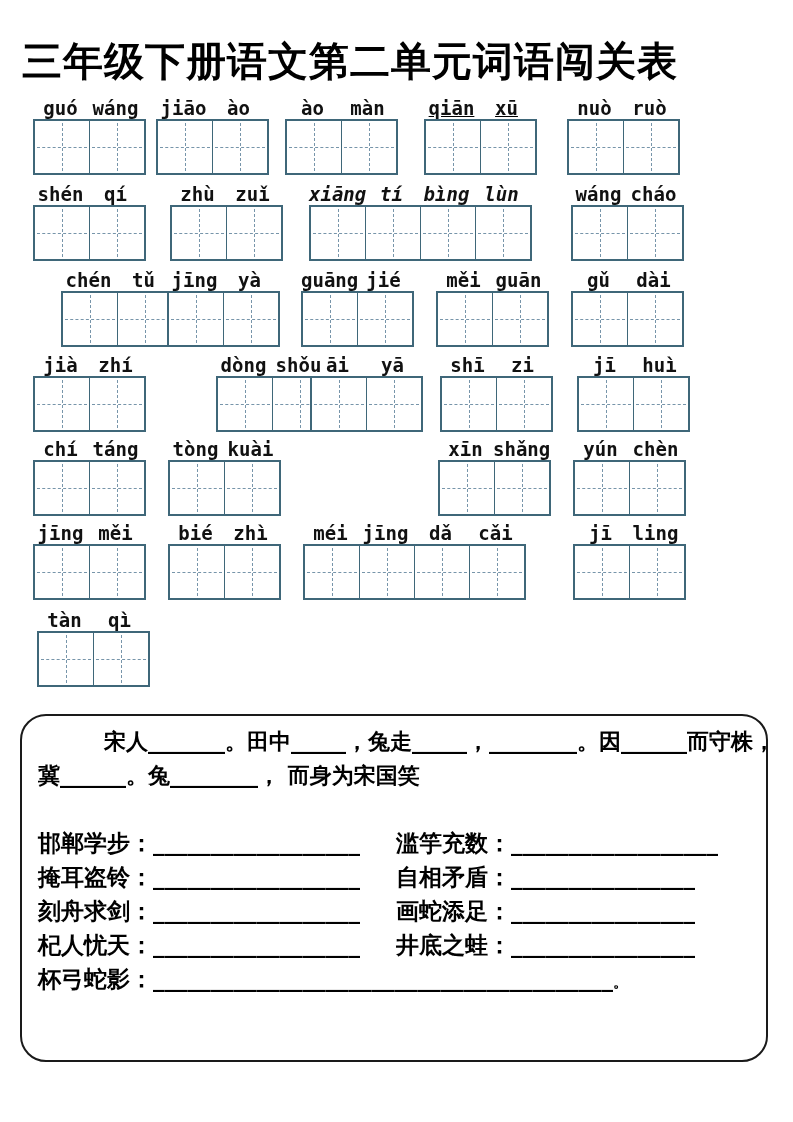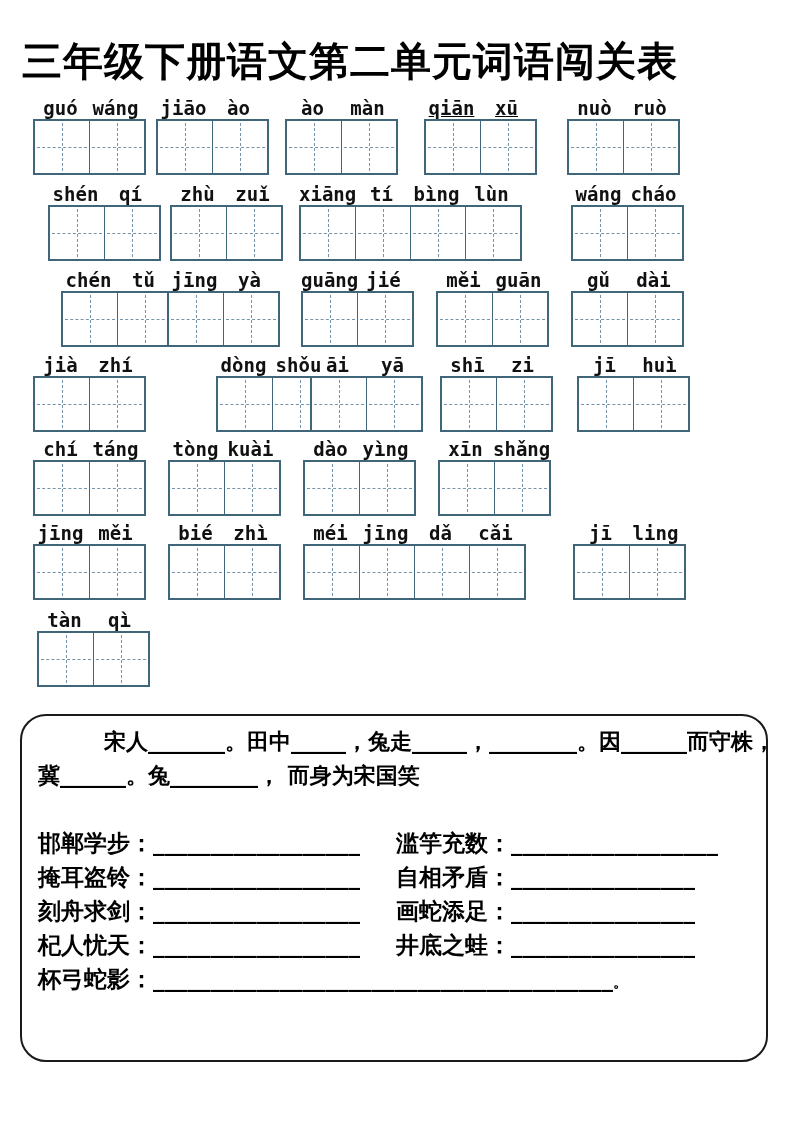--- a/index.html
+++ b/index.html
@@ -89,41 +89,41 @@
           <span>nuò</span>
           <span>ruò</span>
         </div>
         <div class="grid-box">
           <div class="cell"></div>
           <div class="cell"></div>
         </div>
       </div>
     </div>
     <div class="word-row" style="top: 181px;">
-      <div class="word-group" style="left: 33px; margin-left: 15px;">
+      <div class="word-group" style="left: 33px;">
         <div class="pinyin">
           <span>shén</span>
           <span>qí</span>
         </div>
         <div class="grid-box">
           <div class="cell"></div>
           <div class="cell"></div>
         </div>
       </div>
       <div class="word-group" style="left: 170px;">
         <div class="pinyin">
           <span>zhù</span>
           <span>zuǐ</span>
         </div>
         <div class="grid-box">
           <div class="cell"></div>
           <div class="cell"></div>
         </div>
       </div>
-      <div class="word-group" style="left: 299px;">
+      <div class="word-group" style="left: 309px; font-style: italic;">
         <div class="pinyin">
           <span>xiāng</span>
           <span>tí</span>
           <span>bìng</span>
           <span>lùn</span>
         </div>
         <div class="grid-box">
           <div class="cell"></div>
           <div class="cell"></div>
           <div class="cell"></div>
@@ -259,34 +259,34 @@
       <div class="word-group" style="left: 168px;">
         <div class="pinyin">
           <span>tòng</span>
           <span>kuài</span>
         </div>
         <div class="grid-box">
           <div class="cell"></div>
           <div class="cell"></div>
         </div>
       </div>
-      <div class="word-group" style="left: 303px;">
-        <div class="pinyin">
-          <span>dào</span>
-          <span>yìng</span>
-        </div>
-        <div class="grid-box">
-          <div class="cell"></div>
-          <div class="cell"></div>
-        </div>
-      </div>
       <div class="word-group" style="left: 438px;">
         <div class="pinyin">
           <span>xīn</span>
           <span>shǎng</span>
+        </div>
+        <div class="grid-box">
+          <div class="cell"></div>
+          <div class="cell"></div>
+        </div>
+      </div>
+      <div class="word-group" style="left: 573px;">
+        <div class="pinyin">
+          <span>yún</span>
+          <span>chèn</span>
         </div>
         <div class="grid-box">
           <div class="cell"></div>
           <div class="cell"></div>
         </div>
       </div>
     </div>
     <div class="word-row" style="top: 520px;">
       <div class="word-group" style="left: 33px;">
         <div class="pinyin">

